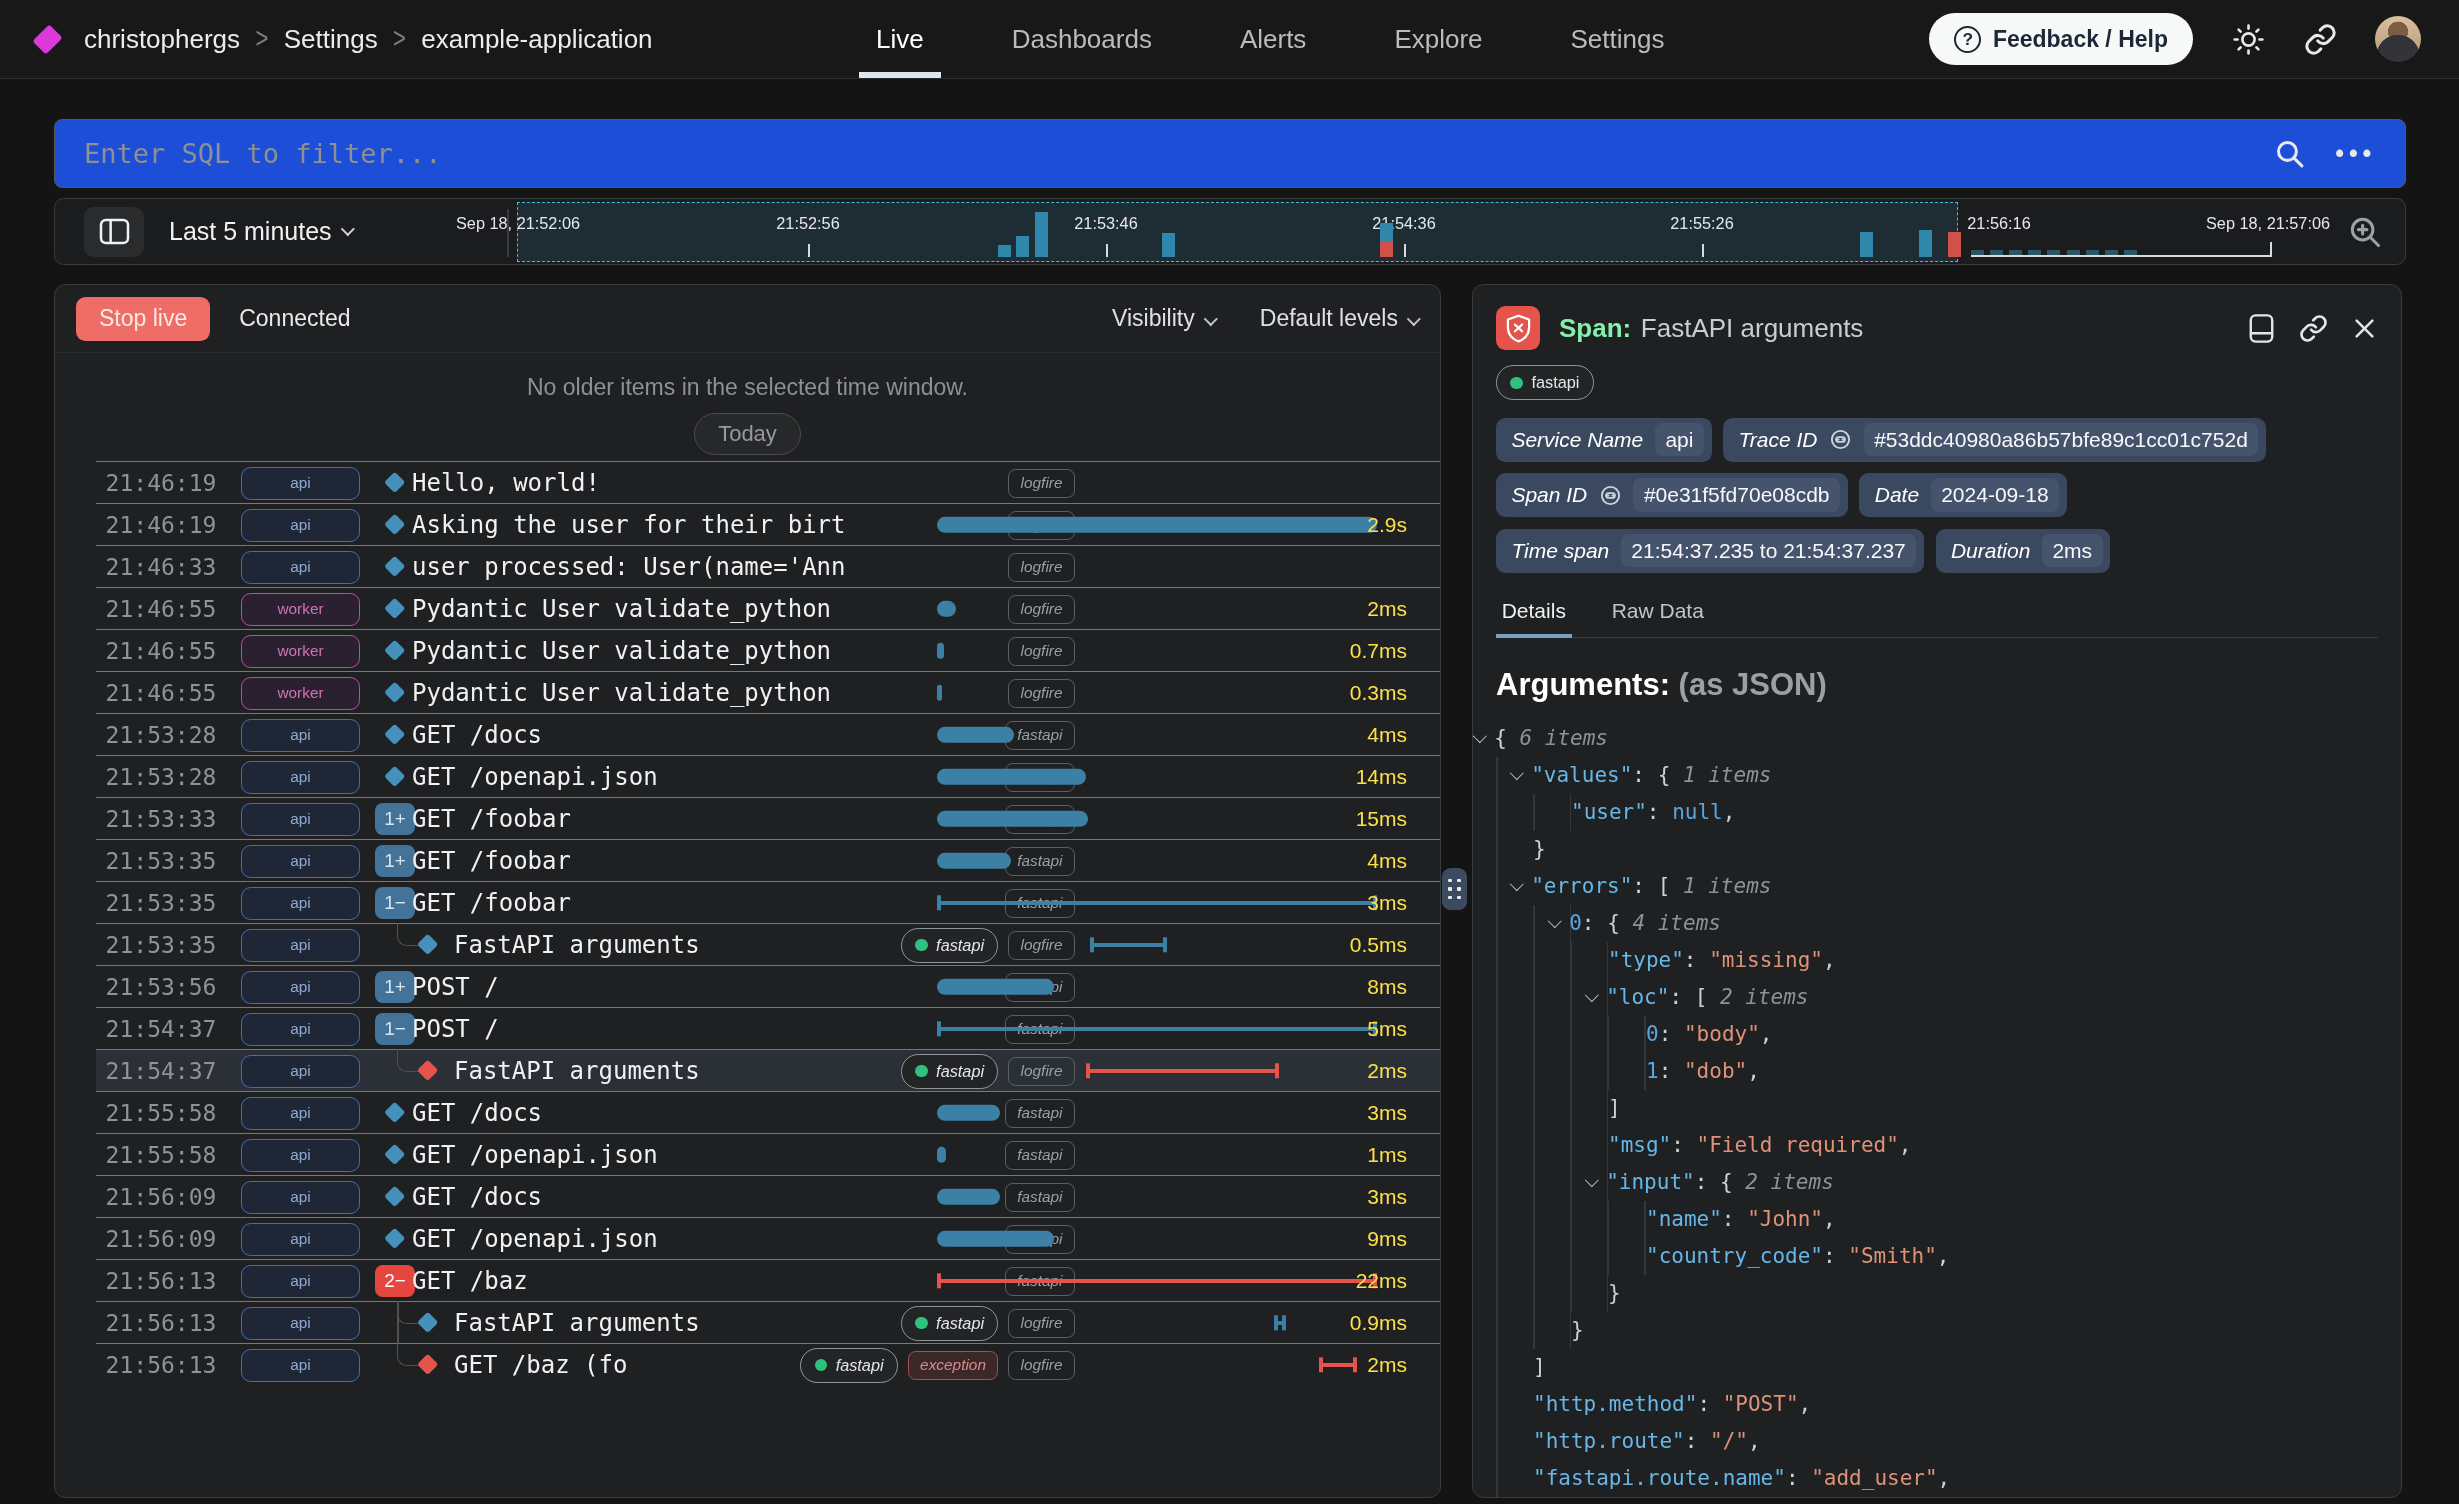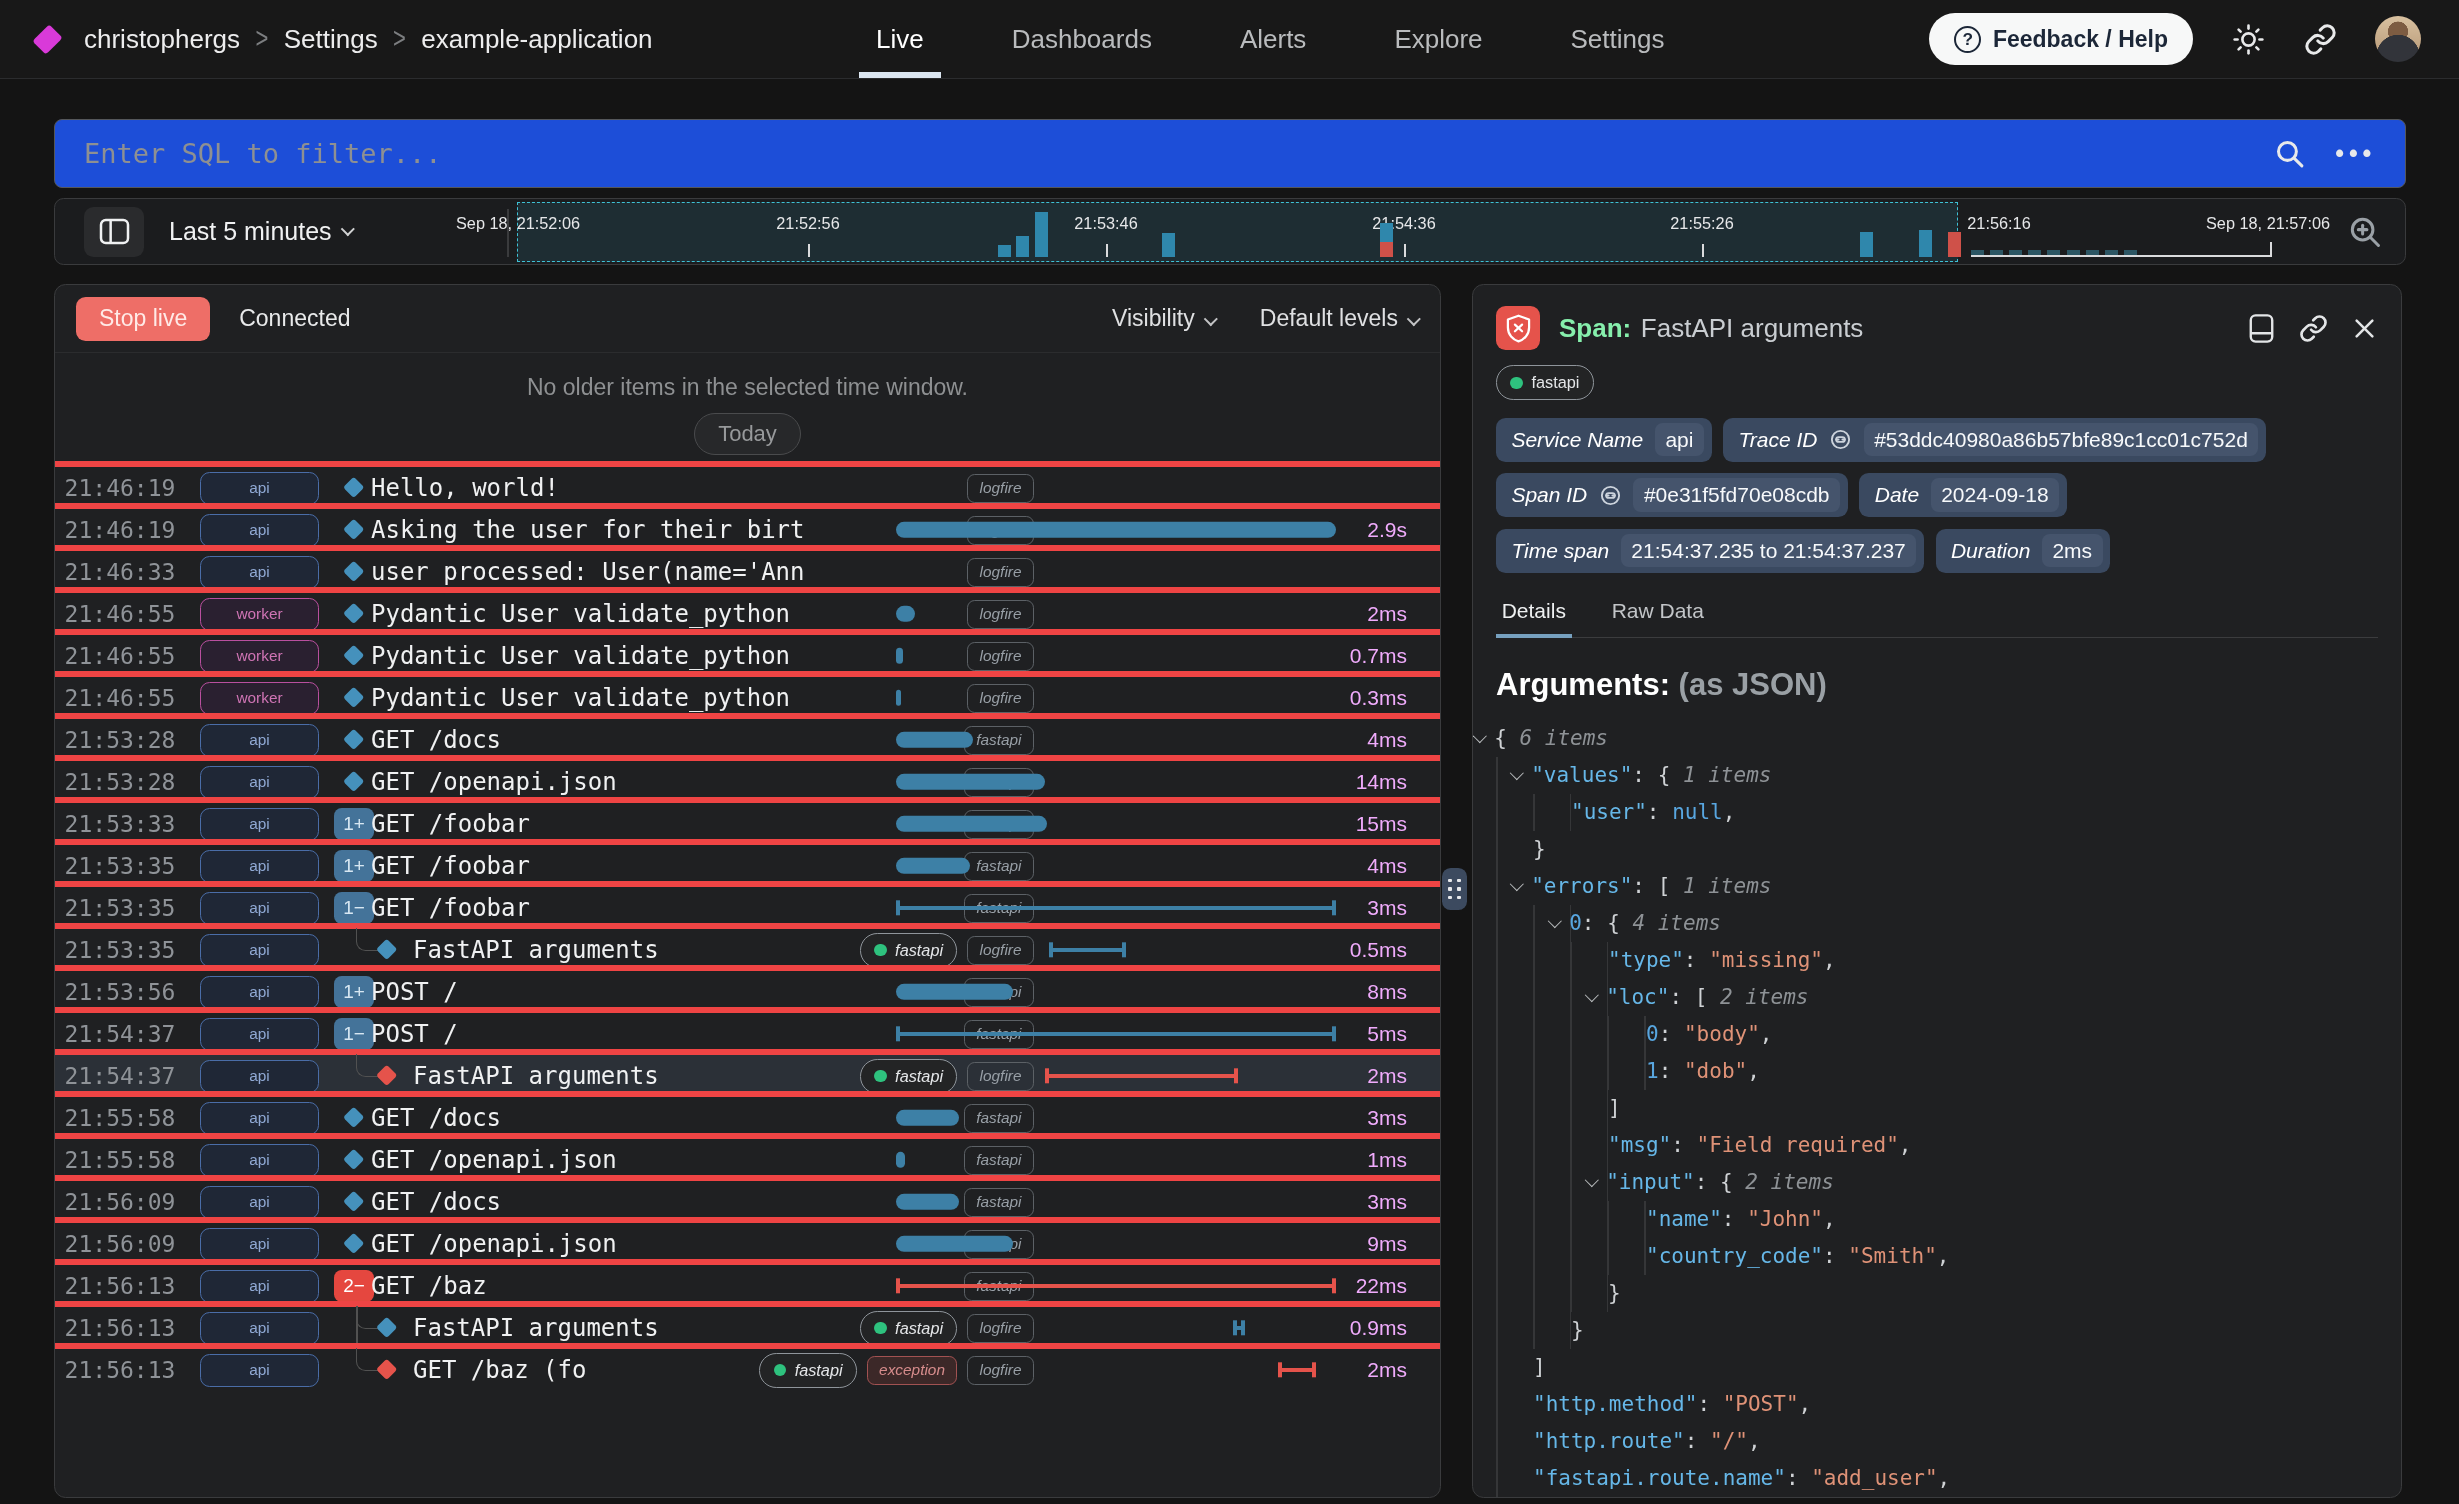--- a/index.html
+++ b/index.html
@@ -74,21 +74,21 @@
   .lp-head-right { margin-left:auto; display:flex; gap:44px; font-size:23px; color:#dfe0e2;align-items:flex-end; }
   .chev { display:inline-block; width:9.6px; height:9.6px; border-right:2.4px solid currentColor;
           border-bottom:2.4px solid currentColor; transform:rotate(45deg); margin-left:11.5px; opacity:.85;
           position:relative; top:-2.9px; }
   .empty-block { height:108px; display:flex; flex-direction:column; align-items:center; }
   .empty-text { margin-top:21px; font-size:23px; color:#8e9092; }
   .today-btn { margin-top:11.5px; height:42px; padding:0 23px; border-radius:21px; border:1px solid #4a4b4d;
                background:#27282a; color:#97999b; font-size:22px; display:flex; align-items:center; }
 
   
-  .trow { position:relative; height:42px; border-top:6px solid #ef4444; }
+  .trow { position:relative; height:42px; border-top:1px solid #ef4444;margin-left:41px; }
   .trow.selected { background:#2b3037; }
   .t-time { position:absolute; left:9.6px; line-height:42px; font-family:"DejaVu Sans Mono",monospace;
             font-size:23px; color:#8f9398; }
   .svc { position:absolute; left:145px; top:4.8px; width:119px; height:33px; border-radius:9.6px;
          display:flex; align-items:center; justify-content:center; font-size:15.4px; }
   .svc-api { border:1.9px solid #4a6da8; color:#90a9d4; background:#1f2736; }
   .svc-worker { border:1.9px solid #b94f9f; color:#cf74b4; background:#2a2030; }
   .marker { position:absolute; left:280px; top:0; width:38px; height:42px; display:flex;
             align-items:center; justify-content:center; }
   .marker.child { left:313px; }
@@ -112,21 +112,21 @@
              font-size:16.3px; display:flex; align-items:center; gap:8.6px; background:#232425; }
   .tag-dot .dot { width:12.5px; height:12.5px; border-radius:50%; background:#2ec27e; }
   .t-bars { position:absolute; left:841px; top:0; width:440px; height:42px; }
   .bar-pill { position:absolute; top:50%; transform:translateY(-50%); height:16.3px; border-radius:8.6px; background:#3d80a6; }
   .bar-bracket { position:absolute; top:50%; transform:translateY(-50%); height:15.4px;
                  border-left:4.8px solid #3d80a6; border-right:4.8px solid #3d80a6;
                  background:linear-gradient(to bottom, rgba(0,0,0,0) 0 5.8px, #3d80a6 5.8px 9.6px, rgba(0,0,0,0) 9.6px); }
   .bar-bracket.red { border-left-color:#e5534b; border-right-color:#e5534b;
                  background:linear-gradient(to bottom, rgba(0,0,0,0) 0 5.8px, #e5534b 5.8px 9.6px, rgba(0,0,0,0) 9.6px); }
   .t-dur { position:absolute; right:33px; top:0; width:134px; text-align:right; line-height:42px;
-           font-size:21px; color:#f0abfc; }
+           font-size:21px; color:#fde047; }
 
   
   .dp-head { display:flex; align-items:center; gap:19px; }
   .shield-badge { width:44px; height:44px; border-radius:9.6px; background:#e5534b; flex:none;
                   display:flex; align-items:center; justify-content:center; }
   .dp-title { font-size:26px; color:#c9cdd1; }
   .dp-title b { color:#86efac; margin-right:9.6px; }
   .dp-head-icons { margin-left:auto; display:flex; gap:23px; align-items:center; color:#e3e5e7; }
   .dp-pill-row { margin-top:15.4px; display:flex; }
   .dp-chips { margin-top:17.3px; display:flex; flex-wrap:wrap; gap:11.5px; }

